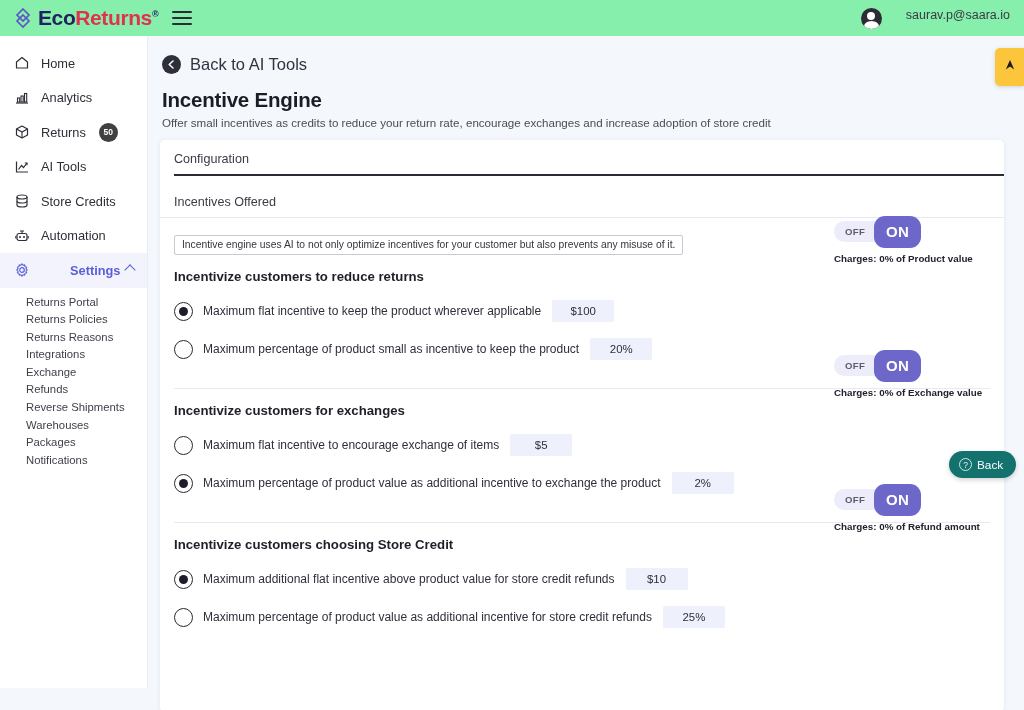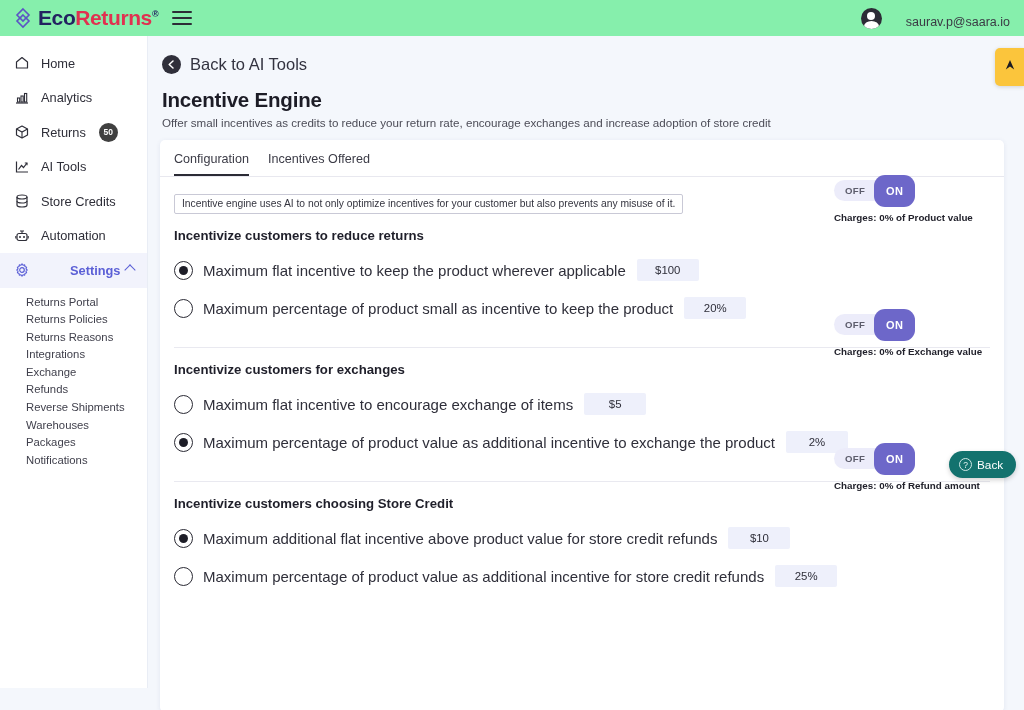--- a/index.html
+++ b/index.html
@@ -21,21 +21,21 @@
   .logo-wrap { display: flex; align-items: center; margin-left: 12px; }
   .logo-mark { width: 22px; height: 22px; margin-right: 4px; }
   .logo-text { font-size: 21px; font-weight: bold; letter-spacing: -0.4px; white-space: nowrap; }
   .logo-eco { color: #232261; }
   .logo-returns { color: #e03150; }
   .logo-tm { font-size: 9px; color: #232261; vertical-align: super; font-weight: bold; }
   .hamburger { margin-left: 14px; width: 20px; display: flex; flex-direction: column; gap: 4px; cursor: pointer; }
   .hamburger i { display: block; height: 2px; background: #2c2c36; border-radius: 1px; }
   .user-area {
     margin-left: auto; margin-right: 14px;
-    display: flex; align-items: flex-end; gap: 24px;
+    display: flex; align-items: flex-start; gap: 24px;
   }
   .avatar { width: 21px; height: 21px; border-radius: 50%; background: #2c2c36; position: relative; overflow: hidden; }
   .avatar::before { content: ""; position: absolute; top: 4px; left: 6.5px; width: 8px; height: 8px; border-radius: 50%; background: #fff; }
   .avatar::after { content: ""; position: absolute; top: 13.5px; left: 3px; width: 15px; height: 11px; border-radius: 50% 50% 0 0; background: #fff; }
   .user-email { font-size: 12.5px; color: #3a3a44; }
 
   
   .sidebar {
     position: absolute; top: 36px; left: 0; width: 148px; height: 652px;
     background: #ffffff;
@@ -72,53 +72,53 @@
   .back-text { font-size: 16.5px; color: #333340; margin-left: 9px; }
 
   .page-title { font-size: 20.5px; font-weight: bold; color: #1c1c26; margin: 14px 0 0 14px; letter-spacing: -0.2px; }
   .page-sub { font-size: 11.6px; color: #4c4c57; margin: 4px 0 0 14px; }
 
   .card {
     position: absolute; top: 104px; left: 12px; width: 844px; height: 572px;
     background: #fff; border-radius: 5px;
     box-shadow: 0 1px 5px rgba(40,60,120,0.09);
   }
-  .tabs { display: flex; gap: 19px; padding: 12px 0 0 14px; border-bottom: 1px solid #e8e8ef; }
+  .tabs { display: flex; gap: 19px; padding: 12px 0 0 14px; border-bottom: 1px solid #e8e8ef; flex-direction: column; }
   .tab { font-size: 12.6px; color: #3b3b46; padding-bottom: 8px; cursor: pointer; }
   .tab.active { border-bottom: 2.5px solid #2b2b35; font-weight: normal; }
 
   .info-box {
     margin: 17px 0 0 14px; display: inline-block;
     border: 1px solid #c9c9d6; border-radius: 2px;
     font-size: 10.3px; color: #34343f; padding: 3px 7px 4px 7px;
   }
 
   .section { position: relative; padding-left: 14px; }
   .section-title { font-size: 13.2px; font-weight: bold; color: #1f1f2a; margin-top: 14px; }
 
   .opt-row { display: flex; align-items: center; margin-top: 16px; }
   .radio { width: 19px; height: 19px; border-radius: 50%; border: 1.8px solid #2a2a34; background: #fff;
     display: flex; align-items: center; justify-content: center; flex: none; cursor: pointer; }
   .radio.on::after { content: ""; width: 9px; height: 9px; border-radius: 50%; background: #1d1d27; }
   .radio.off { border-color: #2a2a34; }
-  .opt-label { font-size: 15px; color: #2f2f3a; margin-left: 10px; white-space: nowrap; }
+  .opt-label { font-size: 12px; color: #2f2f3a; margin-left: 10px; white-space: nowrap; }
   .val-box {
     margin-left: 11px; background: #eef0fb; border-radius: 2px;
     min-width: 62px; height: 22px; display: flex; align-items: center; justify-content: center;
     font-size: 11.4px; color: #2f2f3a; cursor: text;
   }
 
   .toggle-wrap { position: absolute; right: 0; width: 170px; text-align: left; }
   .toggle {
     display: inline-flex; align-items: center; background: #ececfa;
     border-radius: 11px; height: 21px; padding: 0; cursor: pointer;
   }
   .toggle .off-lbl { font-size: 9.6px; font-weight: bold; color: #5c5c6b; padding: 0 9px 0 11px; letter-spacing: 0.3px; }
   .toggle .on-pill {
-    background: #6d67c9; color: #fff; font-size: 11px; font-weight: bold;
+    background: #6d67c9; color: #fff; font-size: 15px; font-weight: bold;
     height: 21px; border-radius: 11px; display: flex; align-items: center; padding: 16px 12px;
     letter-spacing: 0.3px;
   }
   .charges { font-size: 9.8px; font-weight: bold; color: #22222c; margin-top: 11px; white-space: nowrap; }
   .divider { height: 1px; background: #e9e9f0; margin: 28px 14px 0 14px; }
 
   
   .help-btn {
     position: absolute; left: 949px; top: 451px;
     background: #13726e; color: #fff; border-radius: 15px;

